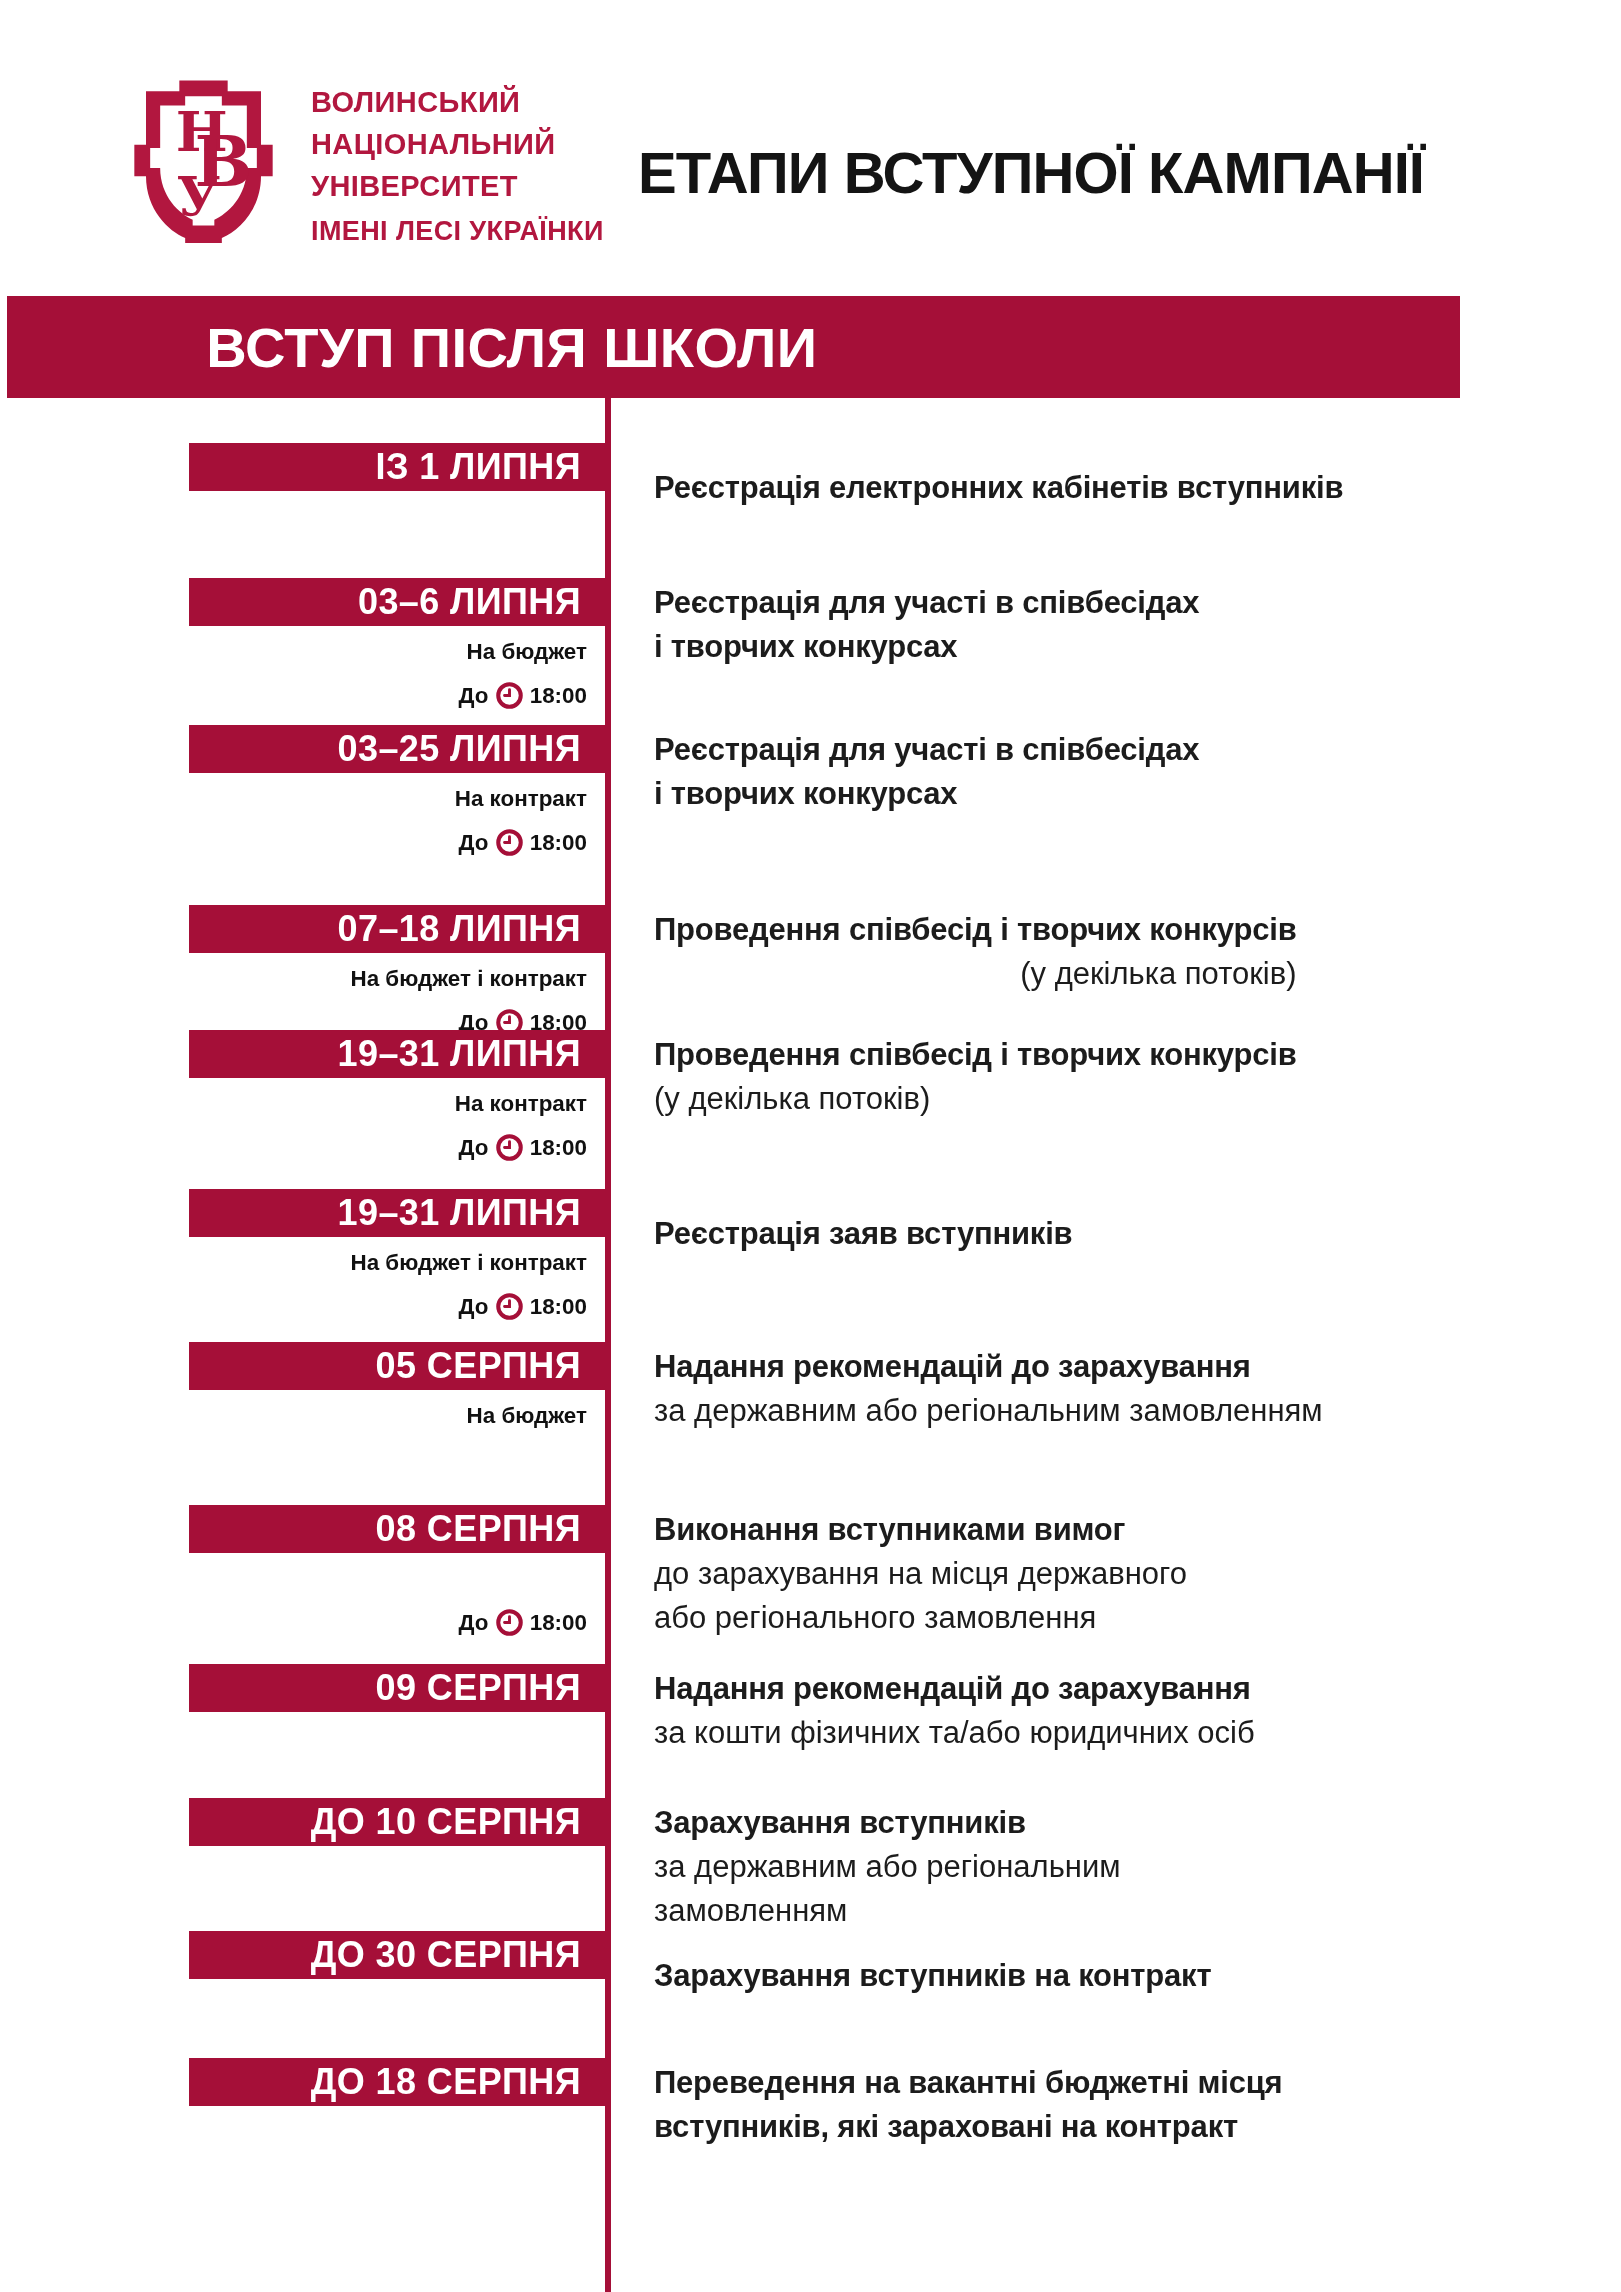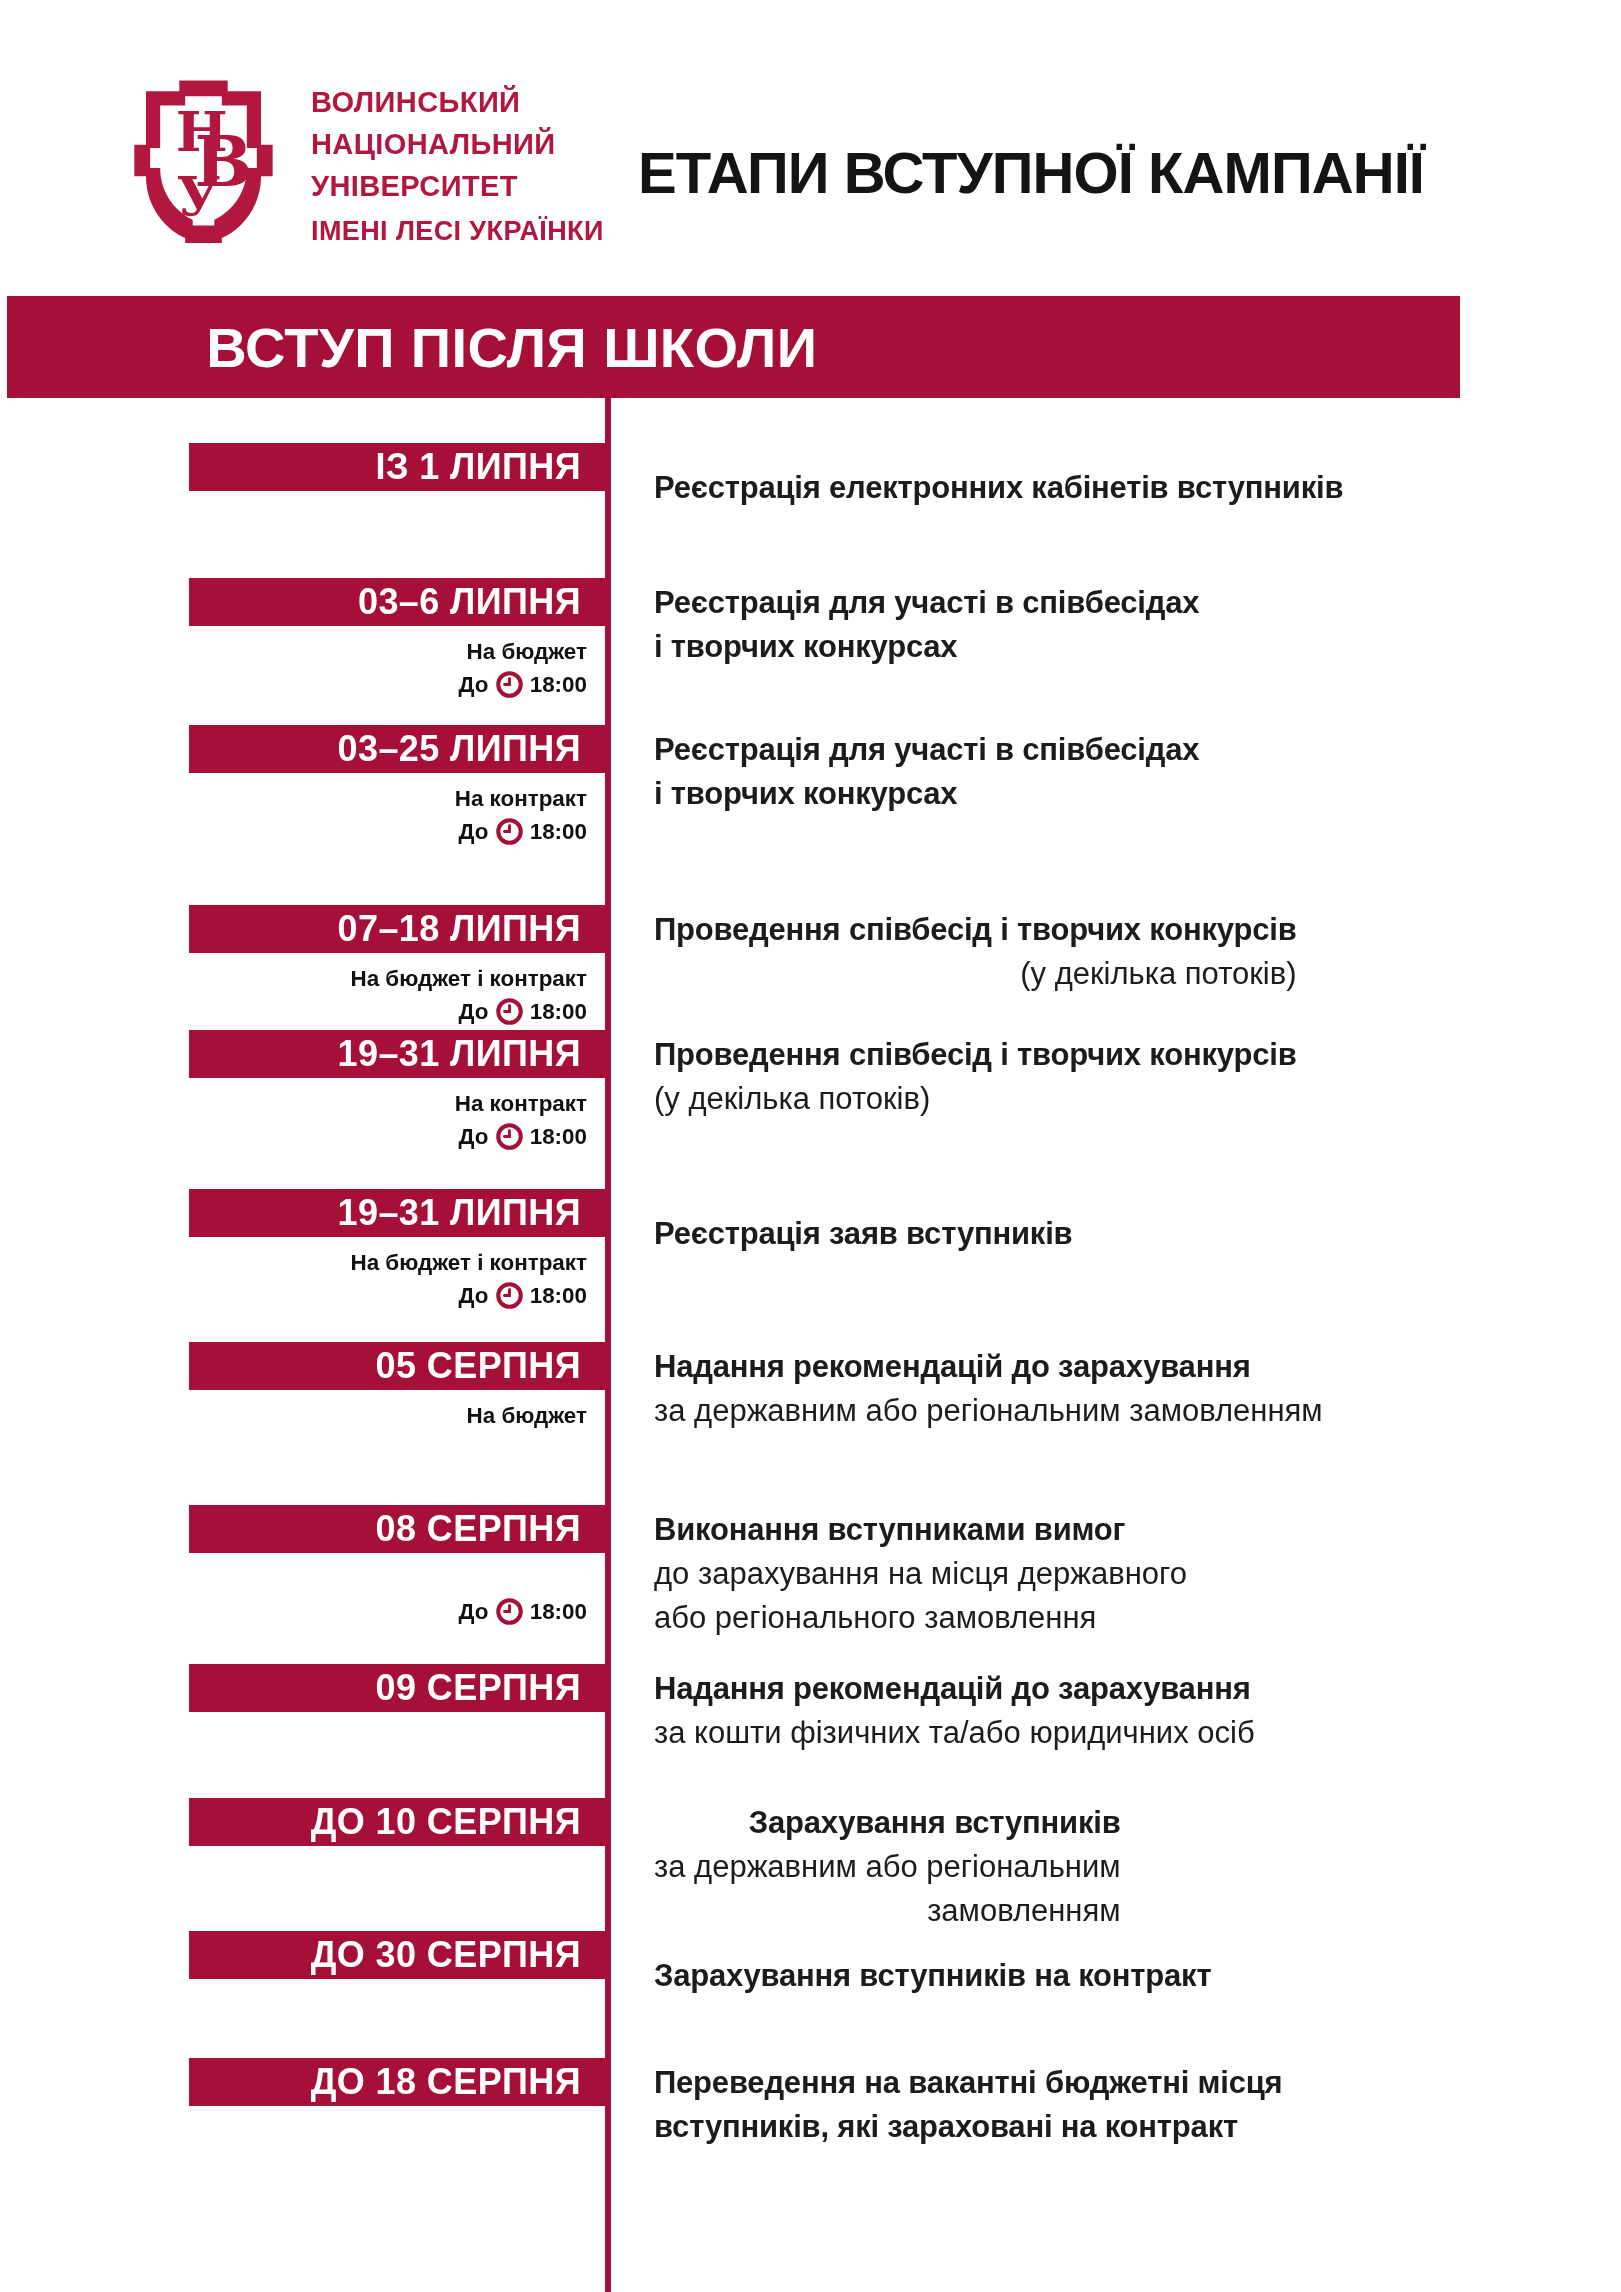--- a/index.html
+++ b/index.html
@@ -35,21 +35,21 @@
   
   .vline{position:absolute;left:605px;top:398px;width:6.3px;height:1895px;background:var(--accent);}
   .row{position:absolute;left:0;width:1621px;display:flex;align-items:flex-start;}
   .row-left{flex:0 0 605px;width:605px;display:flex;flex-direction:column;align-items:flex-end;}
   .date-block{
     width:416px;height:48px;background:var(--accent);color:#fff;
     display:flex;align-items:center;justify-content:flex-end;
     padding-right:24px;box-sizing:border-box;
     font-size:36px;font-weight:800;letter-spacing:0.4px;white-space:nowrap;
   }
-  .sub-labels{margin-top:11.6px;display:flex;flex-direction:column;align-items:flex-end;gap:5px;padding-right:18px;}
+  .sub-labels{margin-top:11.6px;display:flex;flex-direction:column;align-items:flex-end;gap:16px;padding-right:18px;}
   .tag{font-size:22.4px;line-height:27px;font-weight:700;color:#111;white-space:nowrap;}
   .tag-spacer{height:27px;}
   .deadline{font-size:22.4px;line-height:29px;font-weight:700;color:#111;display:flex;align-items:center;gap:7.2px;white-space:nowrap;}
   .clock-icon{width:27px;height:27px;color:var(--accent);flex:0 0 27px;}
   .row-desc{margin-left:49px;padding-top:2.7px;}
   .row-desc.center{display:flex;align-items:flex-end;min-height:67px;padding-top:0;}
   .desc-line{font-size:31px;line-height:44px;color:var(--ink);font-weight:400;white-space:nowrap;}
   .desc-line.bold{font-weight:700;letter-spacing:-0.2px;}
 </style>
 </head>
@@ -243,21 +243,21 @@
       <div class="date-block">
         <span class="date-text">09 СЕРПНЯ</span>
       </div>
       <div class="sub-labels"></div>
     </div>
     <div class="row-desc">
           <div class="desc-line bold">Надання рекомендацій до зарахування</div>
           <div class="desc-line">за кошти фізичних та/або юридичних осіб</div>
         </div>
   </div>
-      <div class="row" style="top: 1798px; text-align: right;">
+      <div class="row" style="top: 1798px;">
     <div class="row-left">
       <div class="date-block">
         <span class="date-text">ДО 10 СЕРПНЯ</span>
       </div>
       <div class="sub-labels"></div>
     </div>
     <div class="row-desc">
           <div class="desc-line bold">Зарахування вступників</div>
           <div class="desc-line">за державним або регіональним</div>
           <div class="desc-line">замовленням</div>

